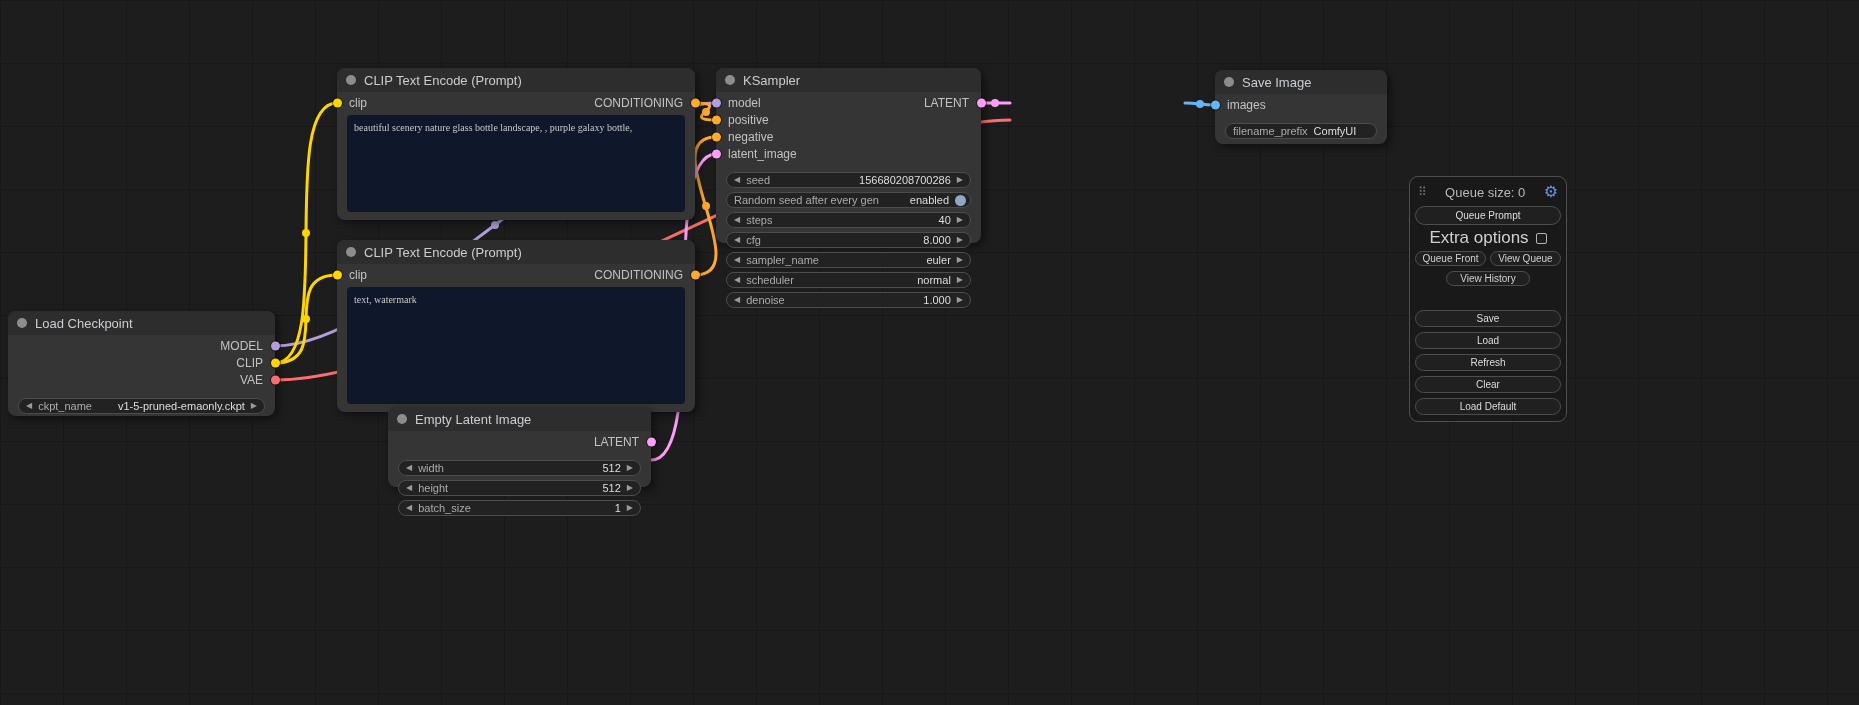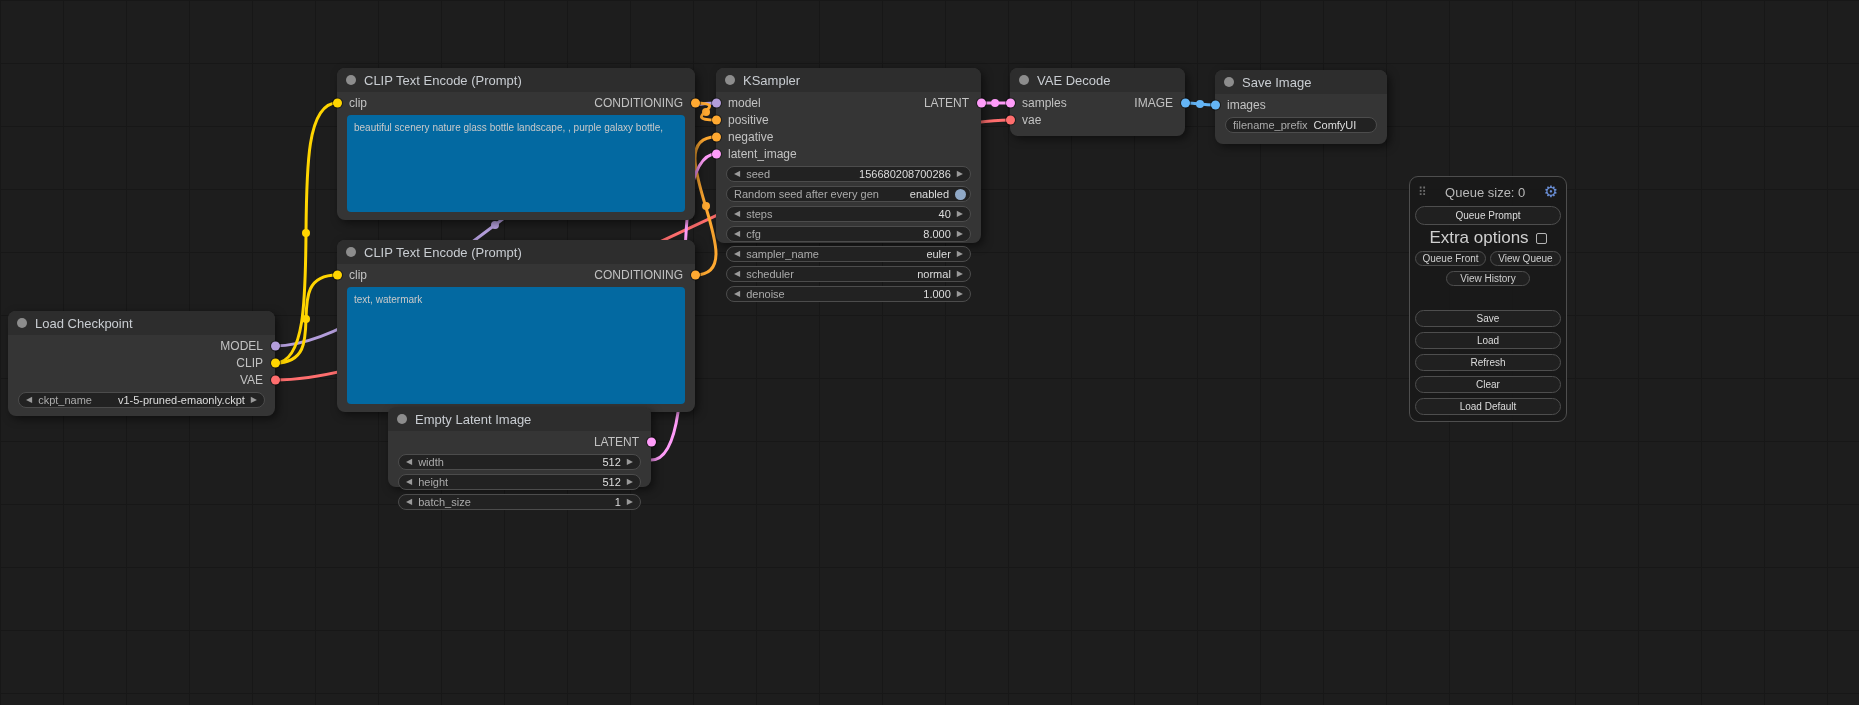--- a/index.html
+++ b/index.html
@@ -24,28 +24,28 @@
   .slot.first{margin-top:2px}
   .slot.out{justify-content:flex-end}
   .slot.dual{justify-content:space-between}
   .sdot{position:absolute;top:50%;width:9px;height:9px;border-radius:50%;
     transform:translateY(-50%);box-shadow:0 0 0 1px rgba(0,0,0,.45)}
   .sdot.l{left:-4.5px}
   .sdot.r{right:-4.5px}
   .widget{height:16px;margin:0 10px 4px;background:#222;border:1px solid #4c4c4c;
     border-radius:8px;display:flex;align-items:center;padding:0 7px;gap:6px;
     font-size:11px;flex:0 0 auto}
-  .widget.mt{margin-top:4px}
+  .widget.mt{margin-top:10px}
   .wlabel{color:#ababab;white-space:nowrap}
   .wvalue{margin-left:auto;color:#dedede;white-space:nowrap}
   .wvalue.pad-r{margin-right:22px}
   .warr{color:#9a9a9a;font-size:8px;line-height:1}
   .toggle-knob{width:11px;height:11px;border-radius:50%;flex:0 0 auto;margin-right:-3px}
-  .node-text{flex:1 1 auto;margin:4px 10px 8px;background:#0369a1;border-radius:4px;
-    padding:5px 7px;font-family:Liberation Sans, sans-serif;font-size:10px;
+  .node-text{flex:1 1 auto;margin:4px 10px 8px;background:#0f172a;border-radius:4px;
+    padding:5px 7px;font-family:Liberation Serif, serif;font-size:10px;
     line-height:1.5;color:#c9c9c9;overflow:hidden;text-align:left}
 
   
   .queue-panel{position:absolute;left:1409px;top:176px;width:158px;z-index:3;
     background:rgba(25,25,25,.96);border:1px solid #4e4e4e;border-radius:9px;
     padding:6px 5px;display:flex;flex-direction:column;gap:5px}
   .qp-header{display:flex;align-items:center;justify-content:space-between;
     color:#b8b8b8;font-size:13px;padding:0 3px;height:18px}
   .drag-handle{color:#6e6e6e;font-size:12px;cursor:grab}
   .gear{font-size:16px;line-height:1;cursor:pointer}
@@ -237,36 +237,20 @@
       <span class="warr">▶</span>
     </div>
     <div class="widget">
       <span class="warr">◀</span>
       <span class="wlabel">denoise</span>
       <span class="wvalue">1.000</span>
       <span class="warr">▶</span>
     </div>
   </div>
 
-  <div class="node" style="left:1010px;top:68px;width:175px;height:68px">
-    <div class="node-title">
-      <span class="title-dot"></span>
-      <span>VAE Decode</span>
-    </div>
-    <div class="slot dual first">
-      <span>samples</span>
-      <span>IMAGE</span>
-      <span class="sdot l" style="background: rgb(255, 156, 249);"></span>
-      <span class="sdot r" style="background: rgb(100, 181, 246);"></span>
-    </div>
-    <div class="slot">
-      <span>vae</span>
-      <span class="sdot l" style="background: rgb(255, 110, 110);"></span>
-    </div>
-  </div>
 
   <div class="node" style="left:1215px;top:70px;width:172px;height:74px">
     <div class="node-title">
       <span class="title-dot"></span>
       <span>Save Image</span>
     </div>
     <div class="slot first">
       <span>images</span>
       <span class="sdot l" style="background: rgb(100, 181, 246);"></span>
     </div>

